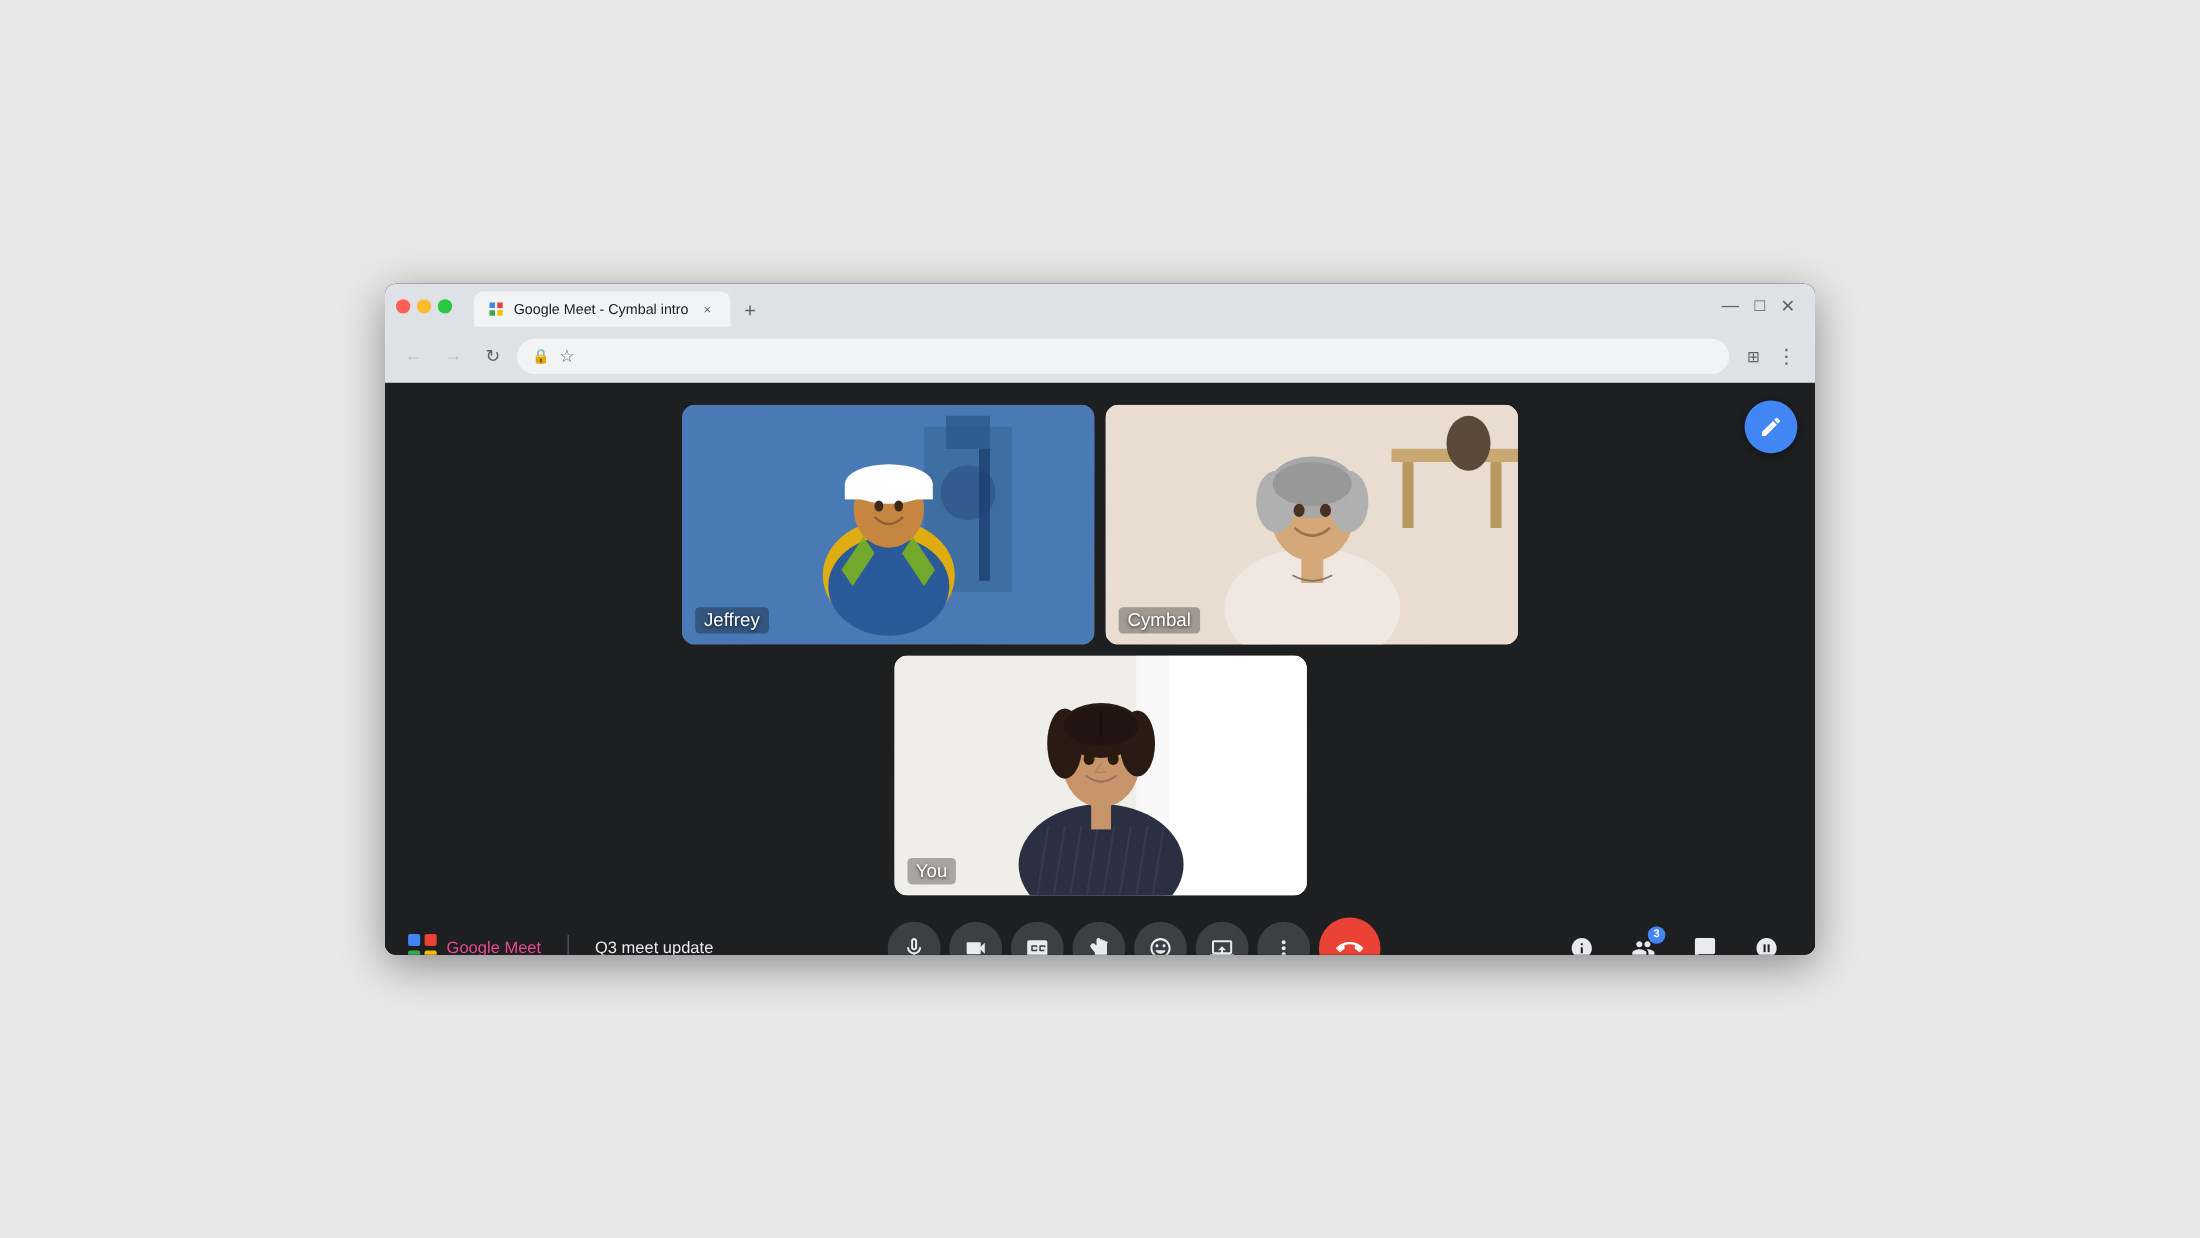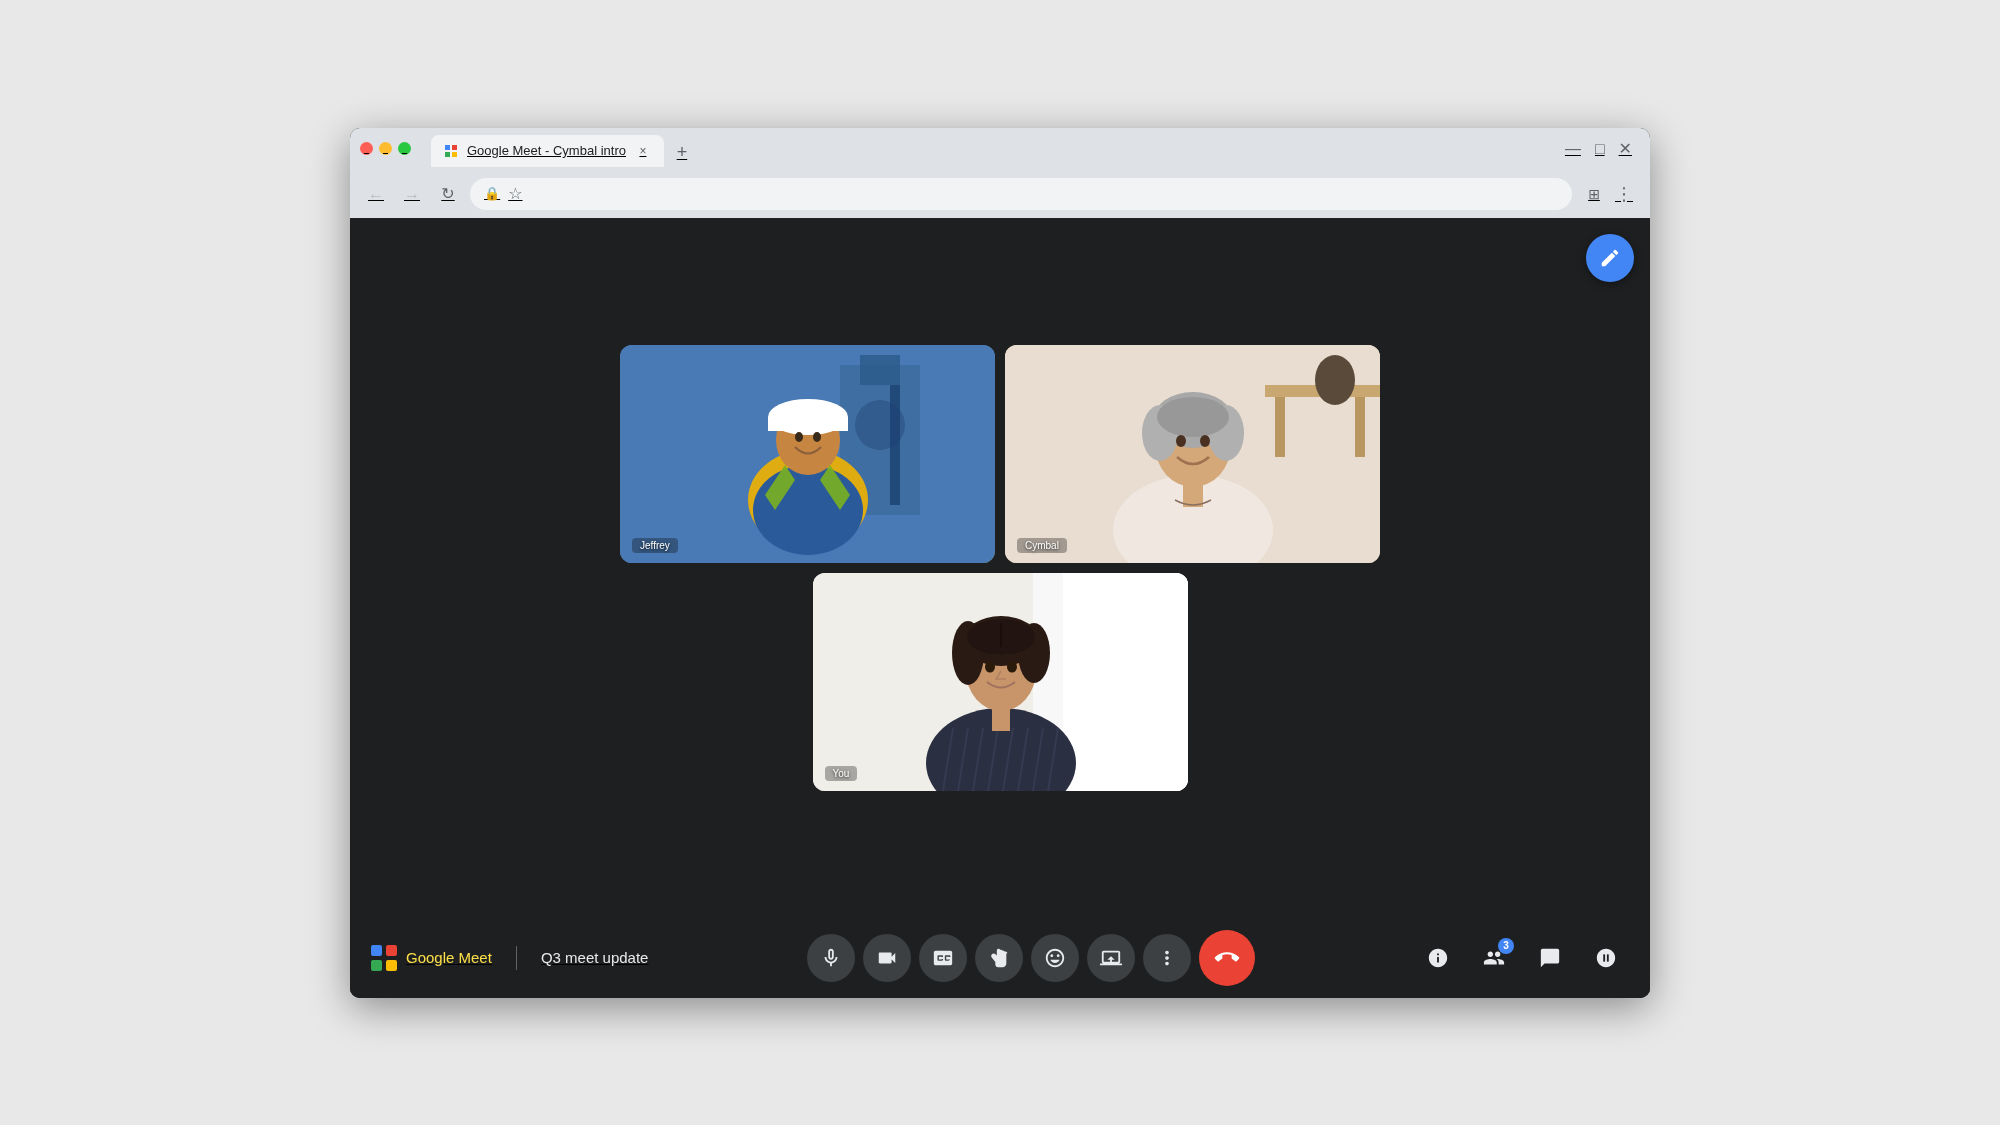--- a/index.html
+++ b/index.html
@@ -7,30 +7,29 @@
       width: 2000px;
       height: 1125px;
       background: #e8e8e8;
       font-family: -apple-system, 'Segoe UI', Arial, sans-serif;
       overflow: hidden;
     }
 
     
     .browser-window {
       width: 1300px;
-      height: 870px;
+      height: 610px;
       position: absolute;
       top: 50%;
       left: 50%;
       transform: translate(-50%, -50%);
       background: #202124;
       border-radius: 10px;
       box-shadow: 0 10px 40px rgba(0,0,0,0.4);
       overflow: hidden;
-      text-decoration: underline;
     }
 
     .browser-chrome {
       background: #dee1e6;
       height: 90px;
     }
 
     .title-bar {
       height: 42px;
       display: flex;
@@ -249,21 +248,21 @@
 
     .video-bg.you-bg {
       background: linear-gradient(160deg, #e0ddd8 20%, #f5f5f5 50%, #c8c5c0 80%);
     }
 
     .name-label {
       position: absolute;
       bottom: 10px;
       left: 12px;
       color: white;
-      font-size: 10px;
+      font-size: 17px;
       font-weight: 400;
       text-shadow: 0 1px 3px rgba(0,0,0,0.8);
       background: rgba(0,0,0,0.3);
       padding: 2px 8px;
       border-radius: 4px;
     }
 
     
     .edit-btn {
       position: absolute;
@@ -302,21 +301,21 @@
       align-items: center;
       gap: 8px;
     }
 
     .meet-icon {
       width: 28px;
       height: 28px;
     }
 
     .meet-name {
-      color: #fde047;
+      color: #ec4899;
       font-size: 15px;
       font-weight: 400;
     }
 
     .toolbar-divider {
       width: 1px;
       height: 24px;
       background: #5f6368;
       margin: 0 12px;
     }

